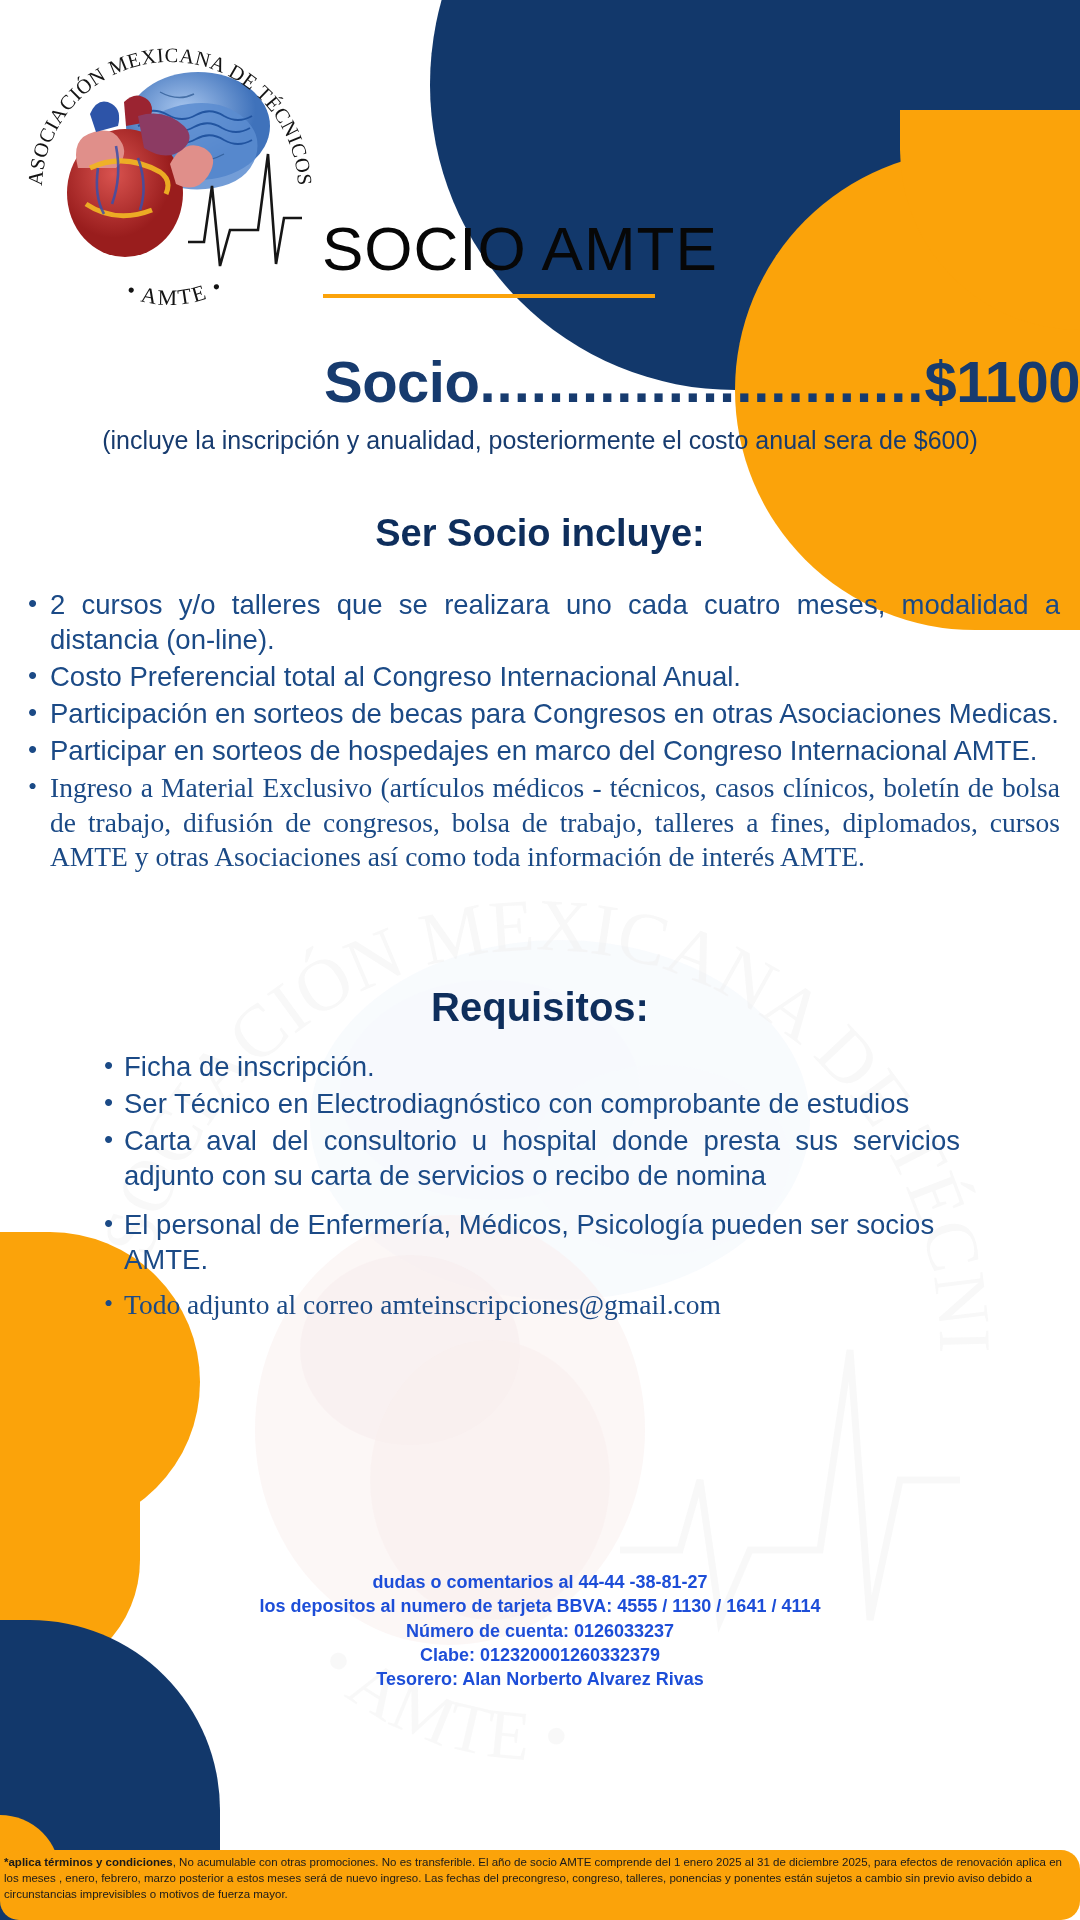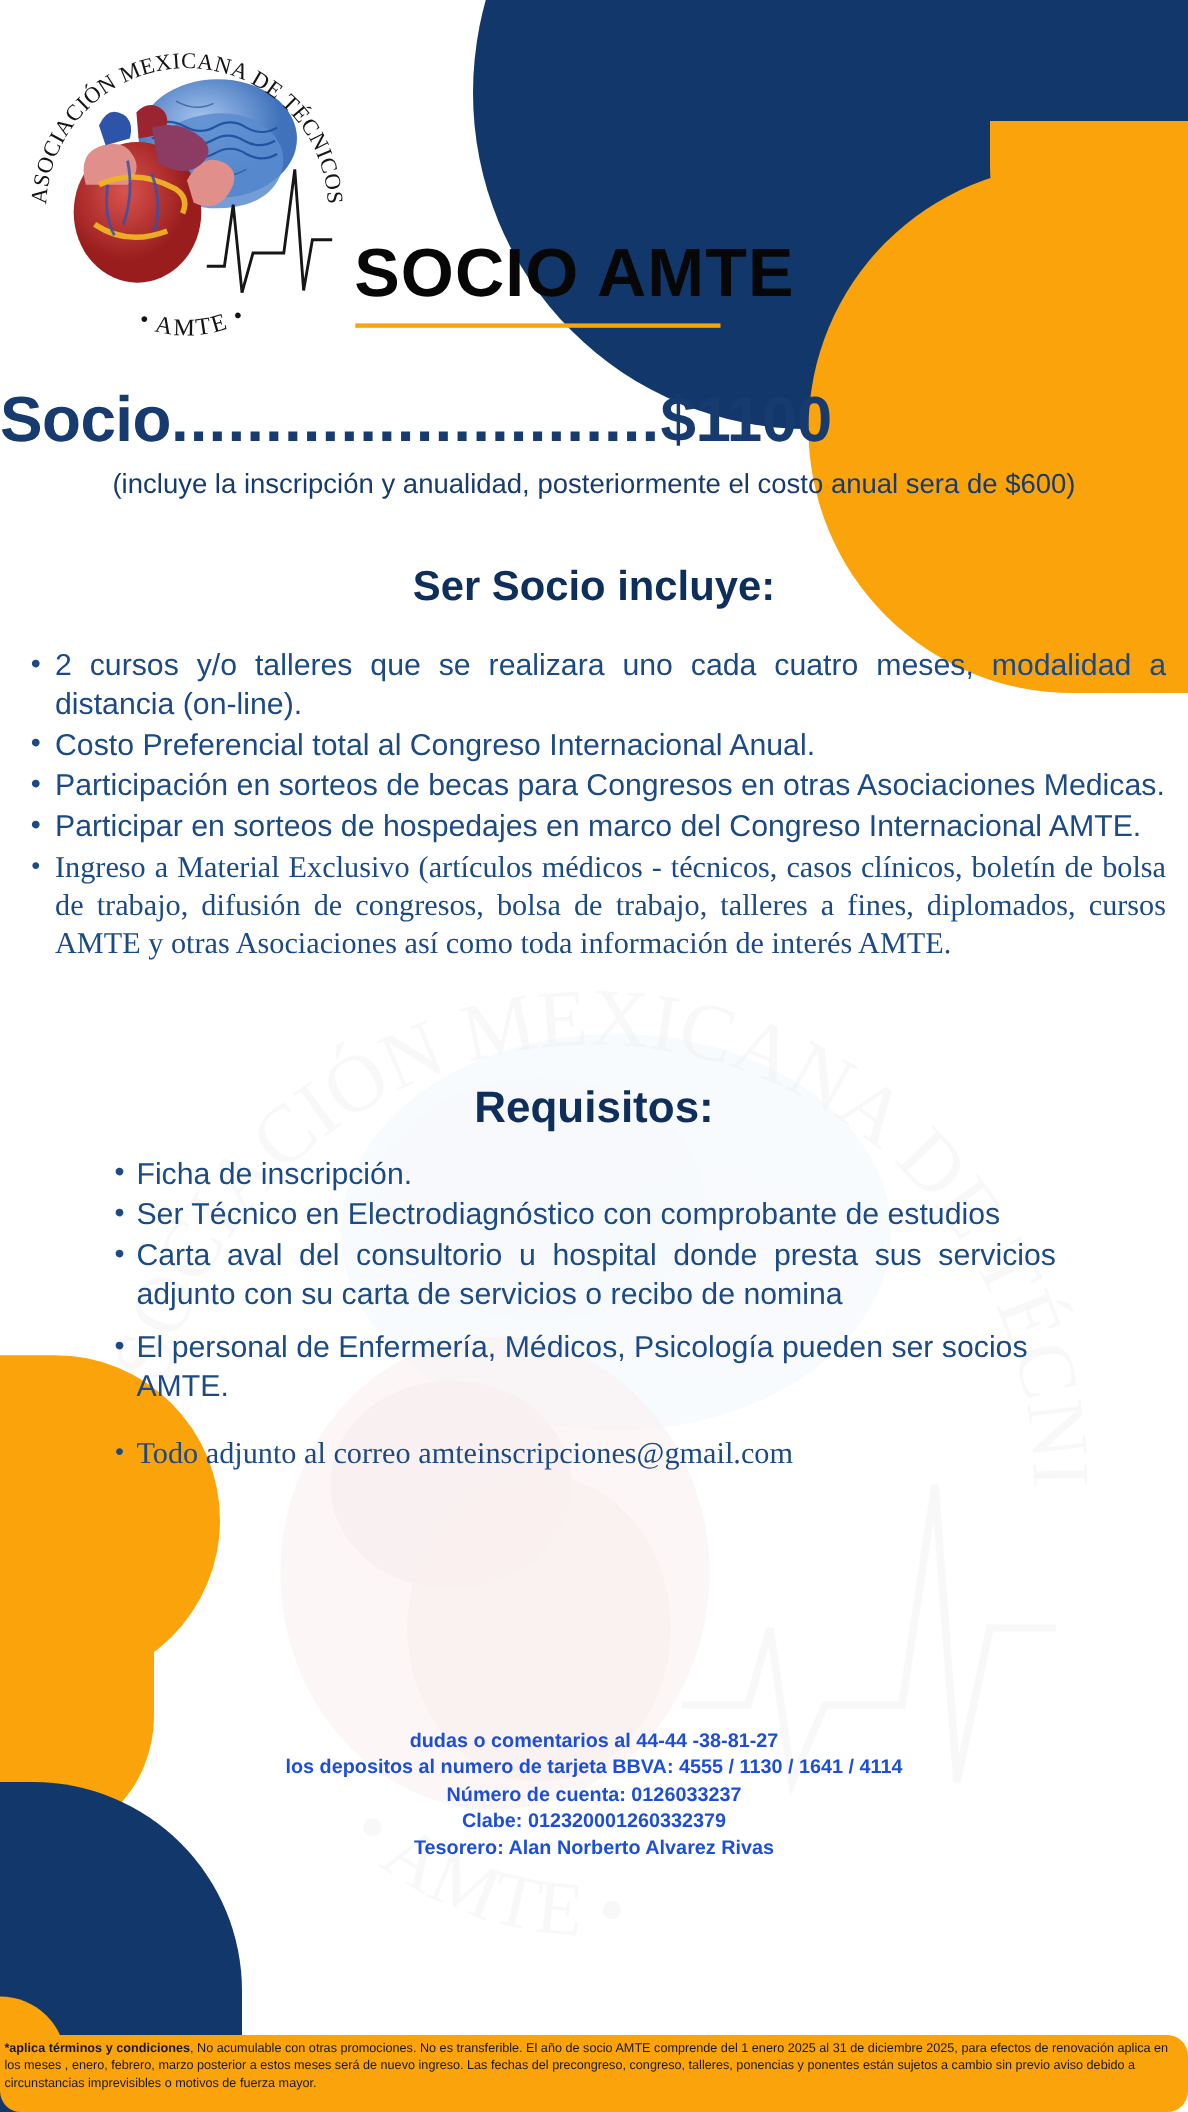--- a/index.html
+++ b/index.html
@@ -71,31 +71,31 @@
   .logo {
     position:absolute; z-index:3;
     left:20px; top:18px; width:300px; height:300px;
   }
 
   
   .content { position:absolute; z-index:4; inset:0; }
 
   .title {
     position:absolute; left:322px; top:218px;
-    font-size:62px; font-weight:bold; letter-spacing:1px;
+    font-size:62px; font-weight:normal; letter-spacing:1px;
     color:#070707; line-height:1;text-align:center;
   }
   .title-rule {
     position:absolute; left:323px; top:294px;
     width:332px; height:4px; background:#fba30a;
   }
 
   .price-line {
     position:absolute; left:0; right:0; top:348px;
-    text-align:left;
+    text-align:right;
     color:#173b6e;
     font-size:58px; font-weight:bold;
     letter-spacing:-0.5px;
     white-space:nowrap;
   }
   .price-line .dots { letter-spacing:1px; }
 
   .price-note {
     position:absolute; left:0; right:0; top:426px;
     text-align:center; color:#173b6e;
@@ -263,21 +263,21 @@
       <li>Ingreso a Material Exclusivo (artículos médicos - técnicos, casos clínicos, boletín de bolsa de trabajo, difusión de congresos, bolsa de trabajo, talleres a fines, diplomados, cursos   AMTE y otras Asociaciones así como toda información de interés  AMTE.</li>
     </ul>
 
     <div class="h2 h2-requisitos">Requisitos:</div>
 
     <ul class="bullets bullets-requisitos">
       <li class="nojustify">Ficha de inscripción.</li>
       <li>Ser Técnico en Electrodiagnóstico con comprobante de estudios</li>
       <li>Carta aval del consultorio u hospital donde presta sus servicios adjunto  con su carta de servicios o recibo de nomina</li>
       <li class="nojustify" style="margin-top:14px;">El personal de Enfermería, Médicos, Psicología pueden  ser socios AMTE.</li>
-      <li class="nojustify" style="margin-top:26px;">Todo adjunto al correo amteinscripciones@gmail.com</li>
+      <li class="nojustify" style="margin-top:10px;">Todo adjunto al correo amteinscripciones@gmail.com</li>
     </ul>
 
     <div class="contact">
       <div>dudas o comentarios al  44-44 -38-81-27</div>
       <div>los depositos al numero de tarjeta BBVA:  4555 / 1130 / 1641 / 4114</div>
       <div>Número de cuenta: 0126033237</div>
       <div>Clabe: 012320001260332379</div>
       <div>Tesorero: Alan Norberto Alvarez Rivas</div>
     </div>
 

